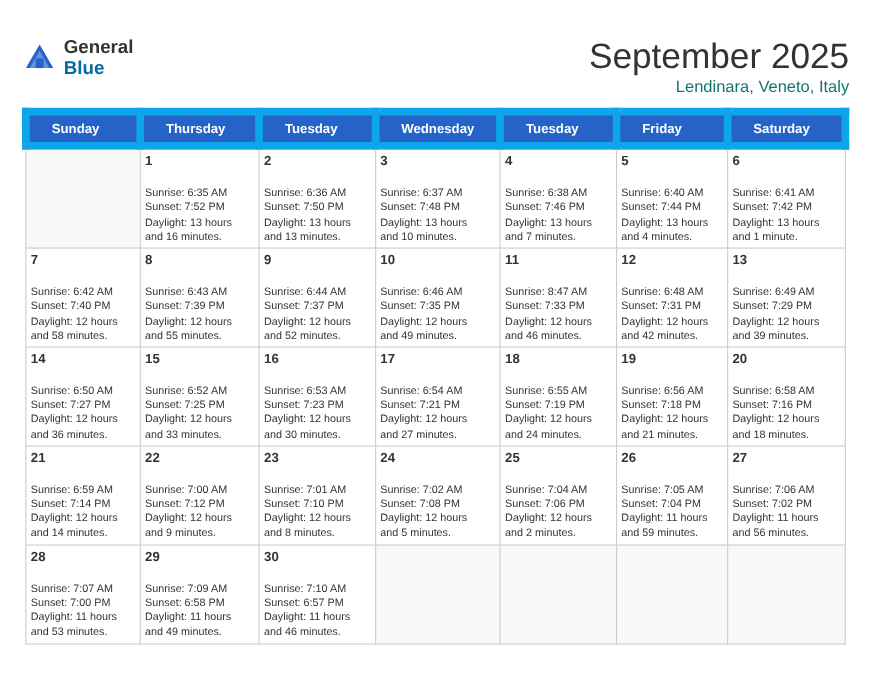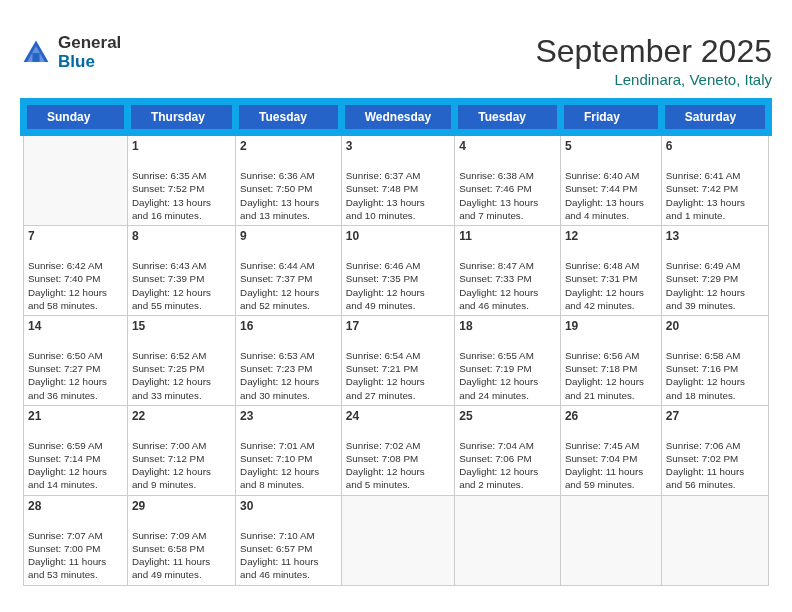--- a/index.html
+++ b/index.html
@@ -363,21 +363,21 @@
             <div class="day-info">
               <div>Sunrise: 7:04 AM</div>
               <div>Sunset: 7:06 PM</div>
               <div>Daylight: 12 hours</div>
               <div>and 2 minutes.</div>
             </div>
           </td>
           <td>
             <div class="day-num">26</div>
             <div class="day-info">
-              <div>Sunrise: 7:45 AM</div>
+              <div>Sunrise: 7:05 AM</div>
               <div>Sunset: 7:04 PM</div>
               <div>Daylight: 11 hours</div>
               <div>and 59 minutes.</div>
             </div>
           </td>
           <td>
             <div class="day-num">27</div>
             <div class="day-info">
               <div>Sunrise: 7:06 AM</div>
               <div>Sunset: 7:02 PM</div>

